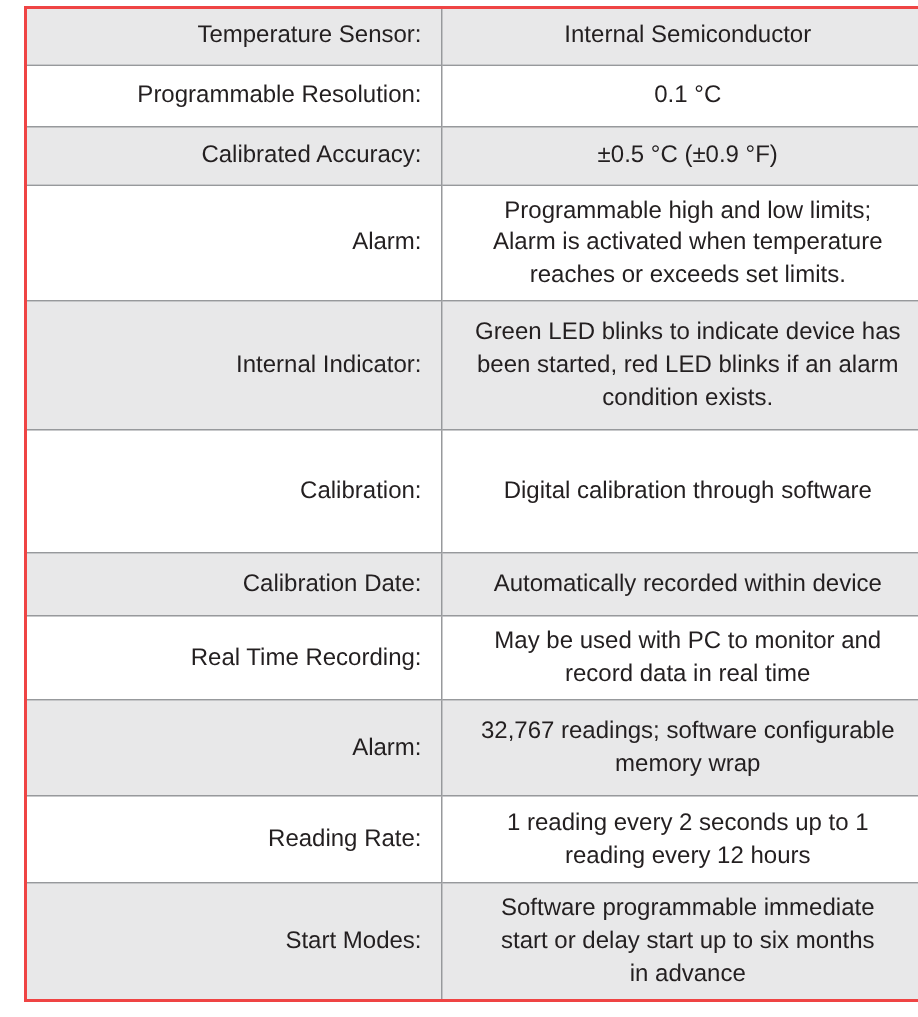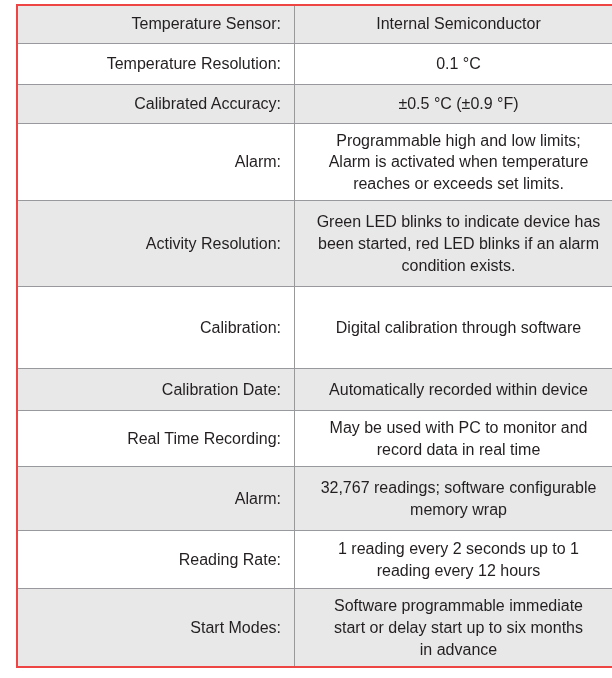--- a/index.html
+++ b/index.html
@@ -59,35 +59,35 @@
 </head>
 <body>
 
 <table class="spec-table">
   <tbody>
     <tr>
       <td class="label-cell">Temperature Sensor:</td>
       <td class="value-cell">Internal Semiconductor</td>
     </tr>
     <tr>
-      <td class="label-cell">Temperature Resolution:</td>
+      <td class="label-cell">Programmable Resolution:</td>
       <td class="value-cell">0.1 °C</td>
     </tr>
     <tr>
       <td class="label-cell">Calibrated Accuracy:</td>
       <td class="value-cell">±0.5 °C (±0.9 °F)</td>
     </tr>
     <tr>
       <td class="label-cell">Alarm:</td>
       <td class="value-cell">Programmable high and low limits;
 Alarm is activated when temperature
 reaches or exceeds set limits.</td>
     </tr>
     <tr>
-      <td class="label-cell">Activity Resolution:</td>
+      <td class="label-cell">Internal Indicator:</td>
       <td class="value-cell">Green LED blinks to indicate device has
 been started, red LED blinks if an alarm
 condition exists.</td>
     </tr>
     <tr>
       <td class="label-cell">Calibration:</td>
       <td class="value-cell">Digital calibration through software</td>
     </tr>
     <tr>
       <td class="label-cell">Calibration Date:</td>

